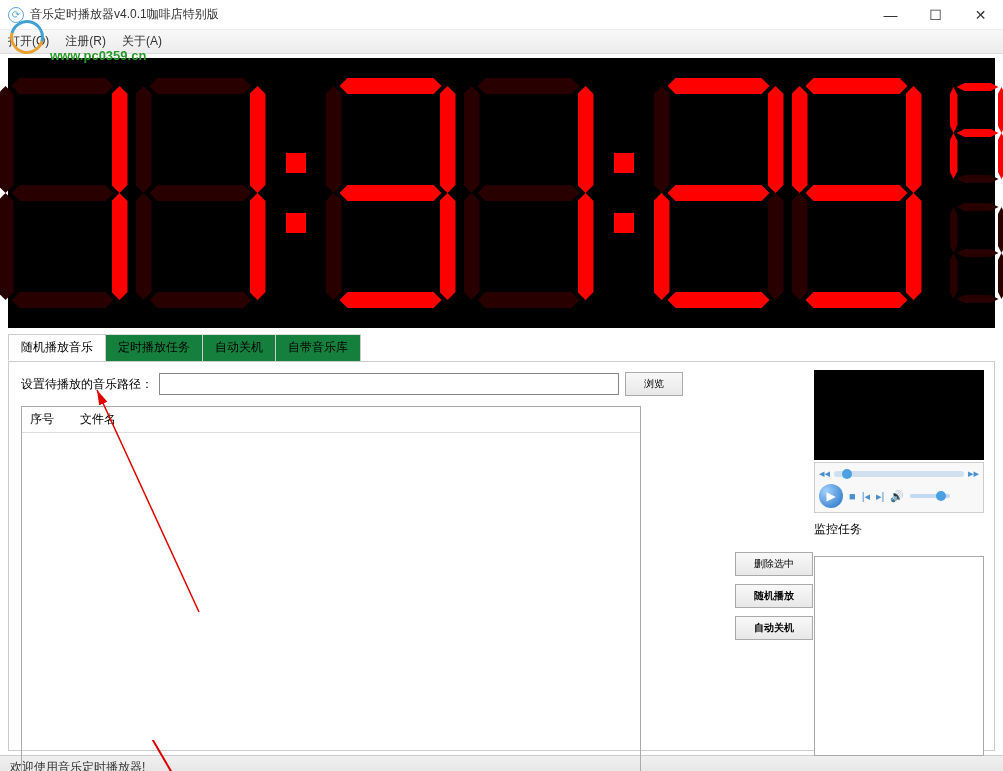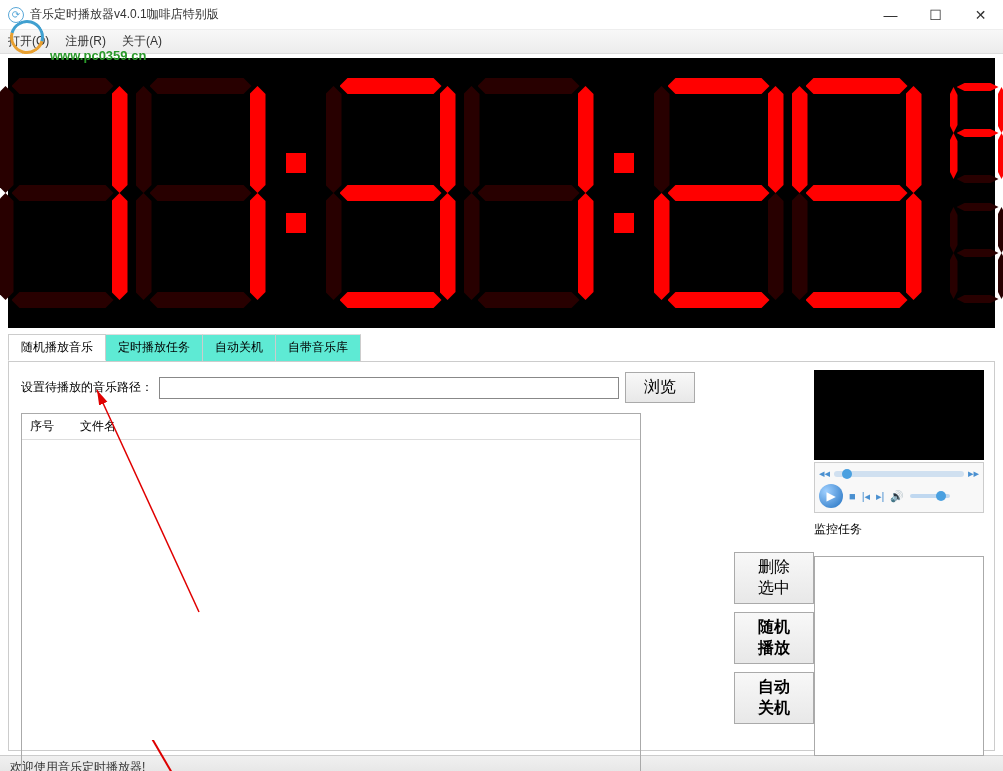--- a/index.html
+++ b/index.html
@@ -45,31 +45,31 @@
 .seven-seg.small .seg.a,.seven-seg.small .seg.d,.seven-seg.small .seg.g { height: 8px; left: 7px; right: 7px; }
 .seven-seg.small .seg.g { top: calc(50% - 4px); }
 .seven-seg.small .seg.b,.seven-seg.small .seg.c,.seven-seg.small .seg.e,.seven-seg.small .seg.f { width: 8px; }
 .seven-seg.small .seg.b,.seven-seg.small .seg.f { top: 4px; height: calc(50% - 4px); }
 .seven-seg.small .seg.c,.seven-seg.small .seg.e { bottom: 4px; height: calc(50% - 4px); }
 
 .ampm { display: flex; flex-direction: column; gap: 20px; margin-left: 20px; }
 
 
 .tabs { display: flex; margin: 6px 8px 0 8px; }
-.tab { padding: 4px 12px; border: 1px solid #ccc; border-bottom: none; background: #5eead4; cursor: pointer; margin-right: -1px; }
+.tab { padding: 4px 12px; border: 1px solid #ccc; border-bottom: none; background: #15803d; cursor: pointer; margin-right: -1px; }
 .tab.active { background: #fff; border-bottom: 1px solid #fff; position: relative; z-index: 2; }
 .tab:not(.active) { border-top: 1px solid #ddd; }
 
 
 .content { display: flex; margin: 0 8px 4px 8px; border: 1px solid #ccc; height: 390px; }
 .left-panel { flex: 1; padding: 10px 12px; position: relative; }
 .path-row { display: flex; align-items: center; gap: 6px; margin-bottom: 10px; }
 .path-row label { white-space: nowrap; }
 .path-row input { flex: 1; border: 1px solid #888; height: 22px; padding: 0 4px; max-width: 460px; }
-.btn { border: 1px solid #aaa; background: linear-gradient(#f8f8f8,#e8e8e8); padding: 4px 18px; cursor: pointer; font-size: 16px; }
+.btn { border: 1px solid #aaa; background: linear-gradient(#f8f8f8,#e8e8e8); padding: 4px 18px; cursor: pointer; font-size: 10px; }
 .btn.bold { font-weight: bold; }
 
 .file-list { border: 1px solid #aaa; height: 410px; width: 620px; }
 .file-list-header { display: flex; border-bottom: 1px solid #ddd; background: #fff; }
 .file-list-header div { padding: 4px 8px; }
 .col-num { width: 50px; }
 .col-name { flex: 1; }
 
 .arrow { position: absolute; top: 385px; left: 35px; pointer-events: none; }
 

